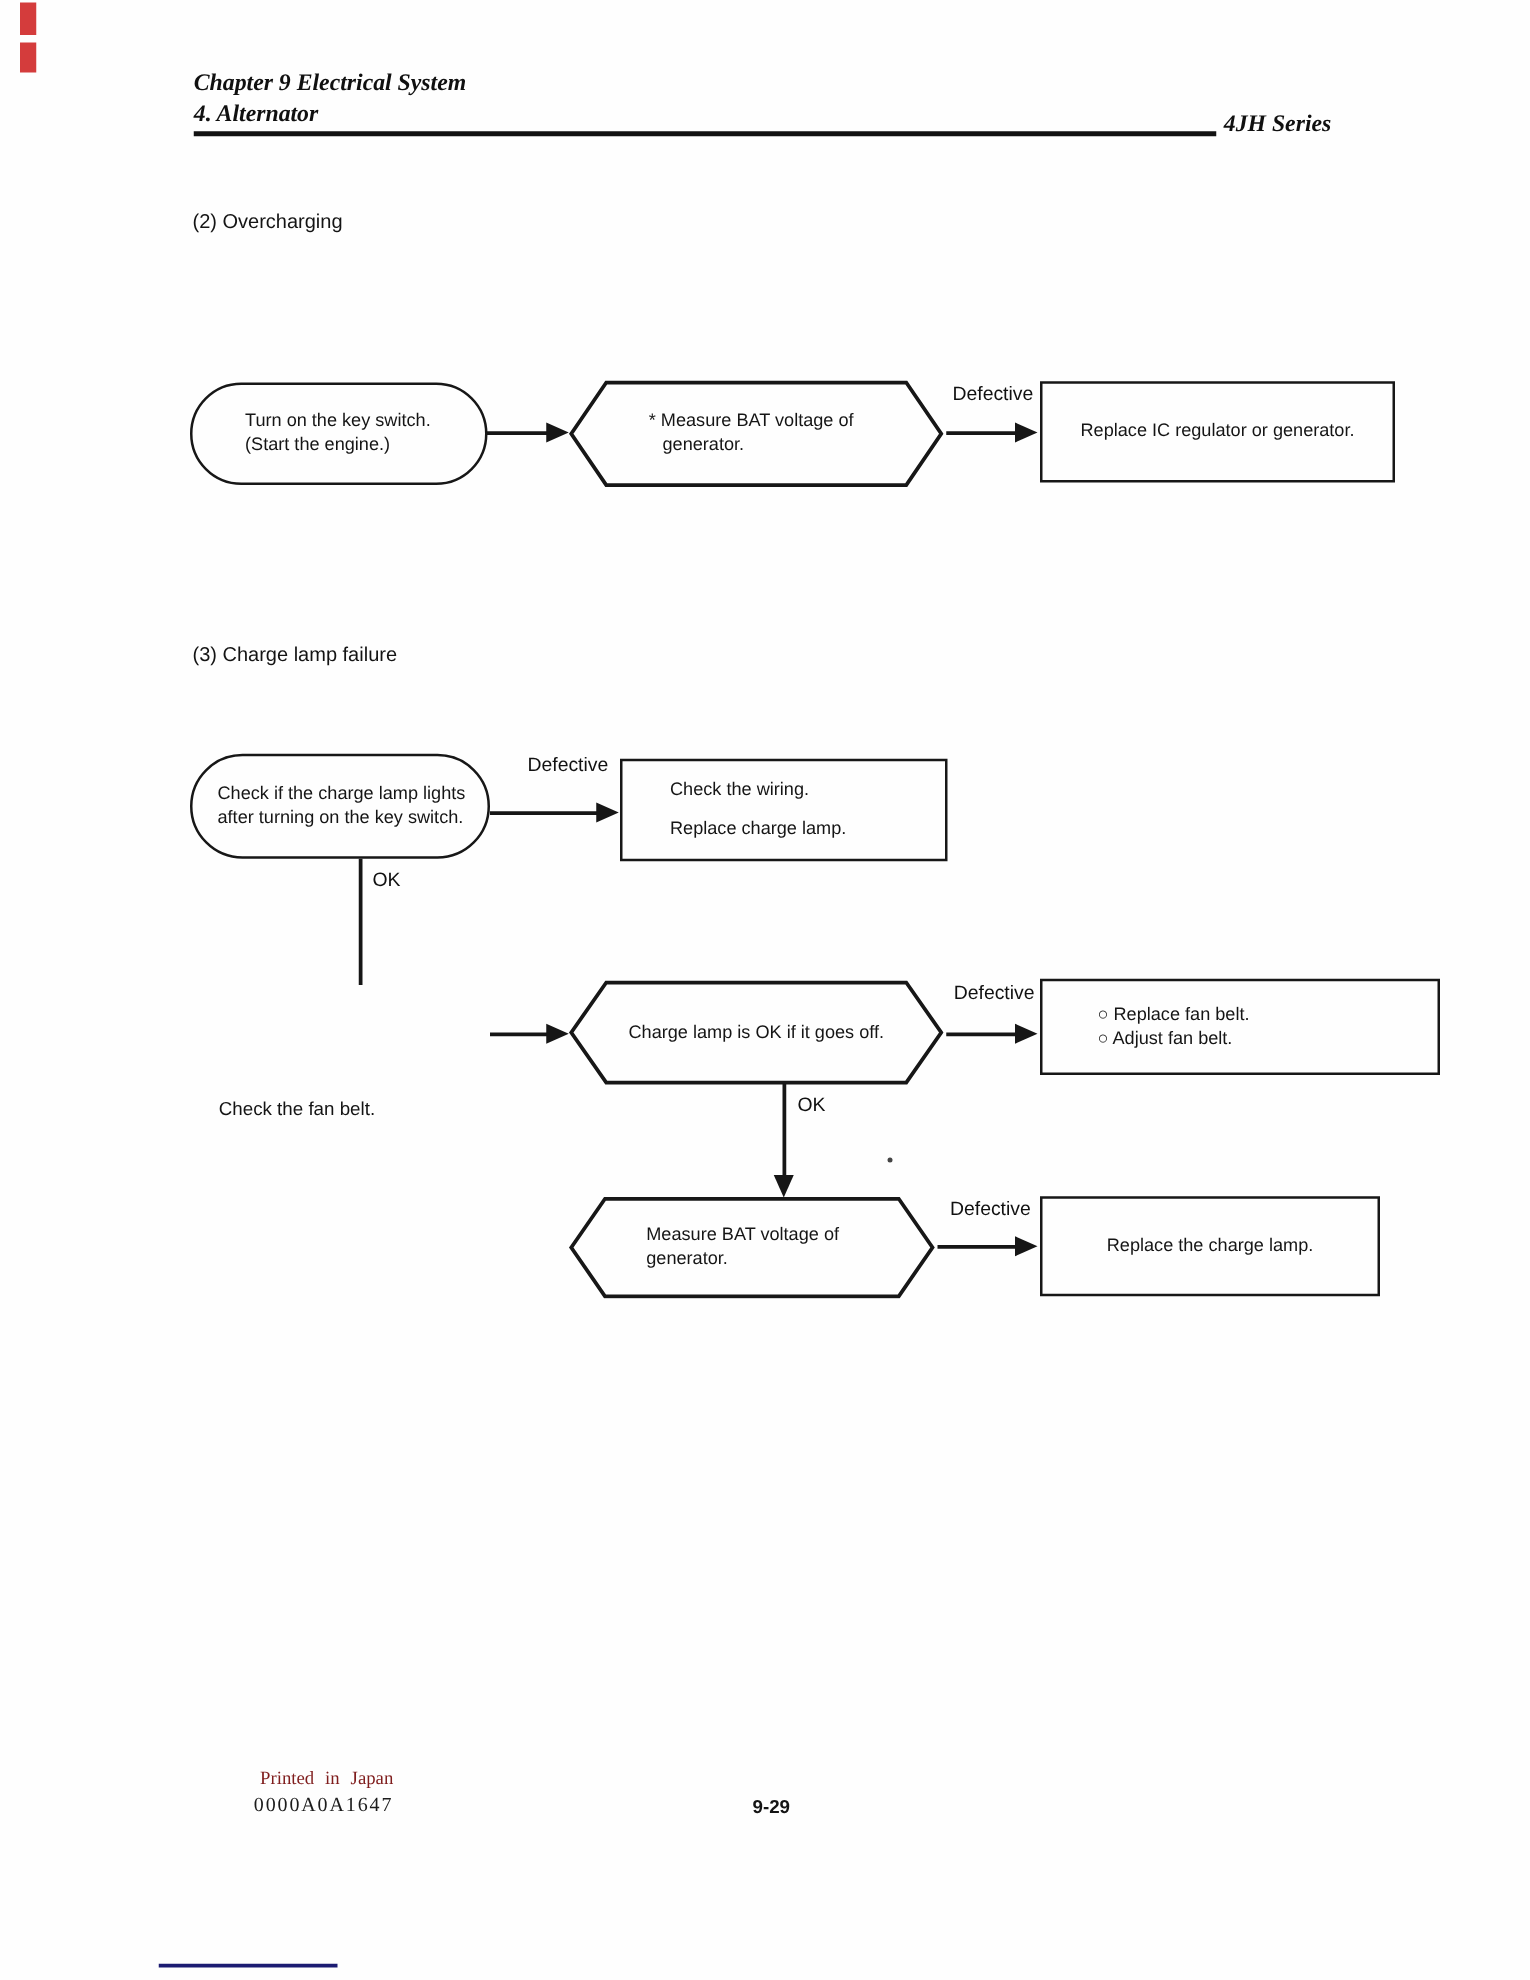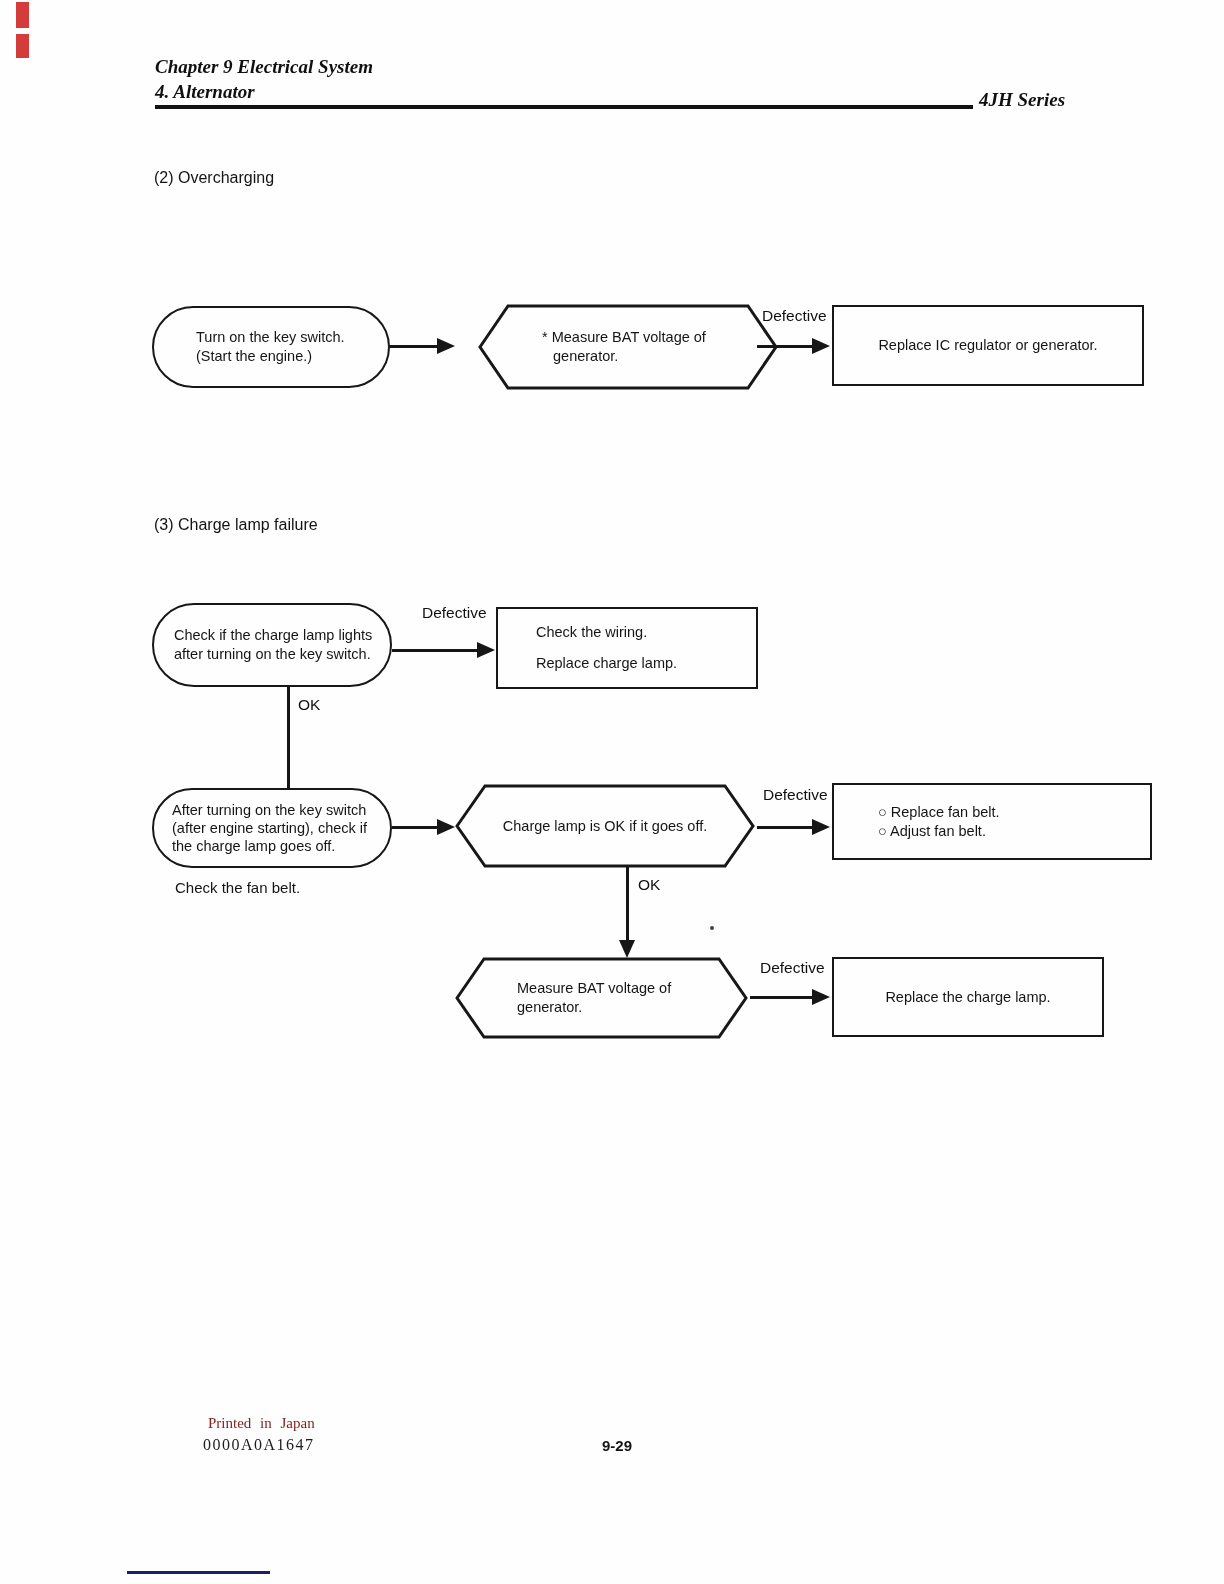--- a/index.html
+++ b/index.html
@@ -25,24 +25,24 @@
   .node-text{position:absolute;inset:0;display:flex;flex-direction:column;justify-content:center;}
   .node-text .ln{font-size:14.5px;line-height:19px;white-space:nowrap;color:#151515;}
   .stadium{position:absolute;background:#fefefe;border:2.5px solid #171717;border-radius:42px;box-sizing:border-box;}
   .rectbox{position:absolute;background:#fefefe;border:2.5px solid #171717;box-sizing:border-box;}
   .hexwrap{position:absolute;}
   .hexwrap svg{position:absolute;left:0;top:0;}
   .center .ln{text-align:center;}
   
   #stadium1{left:152px;top:306px;width:238px;height:82px;}
   #stadium1 .node-text{padding-left:42px;}
-  #hex1{left:478px;top:304px;width:300px;height:86px;}
+  #hex1{left:455px;top:304px;width:300px;height:86px;}
   #hex1 .node-text{padding-left:64px;}
   #hex1 .ln:nth-child(2){margin-left:11px;}
-  #rect1{left:832px;top:305px;width:312px;height:81px;}
+  #rect1{left:832px;top:305px;width:284px;height:81px;}
   #stadium2{left:152px;top:603px;width:240px;height:84px;}
   #stadium2 .node-text{padding-left:20px;}
   #rect2{left:496px;top:607px;width:262px;height:82px;}
   #rect2 .node-text{padding-left:38px;gap:12px;}
   #stadium3{left:152px;top:788px;width:240px;height:80px;}
   #stadium3 .node-text{padding-left:18px;}
   #stadium3 .ln{line-height:18px;}
   #hex2{left:455px;top:784px;width:300px;height:84px;}
   #rect3{left:832px;top:783px;width:320px;height:77px;}
   #rect3 .node-text{padding-left:44px;}
@@ -145,27 +145,20 @@
   <div class="rectbox" id="rect2">
     <div class="node-text">
       <div class="ln">Check the wiring.</div>
       <div class="ln">Replace charge lamp.</div>
     </div>
   </div>
 
   <div class="vline" id="okline1"></div>
   <div class="branch-label" id="ok1">OK</div>
 
-  <div class="stadium" id="stadium3">
-    <div class="node-text">
-      <div class="ln">After turning on the key switch</div>
-      <div class="ln">(after engine starting), check if</div>
-      <div class="ln">the charge lamp goes off.</div>
-    </div>
-  </div>
   <div class="plain" id="fanbelt-note">Check the fan belt.</div>
 
   <div class="hline" id="a4l"></div>
   <div class="ah-right" id="a4h"></div>
 
   <div class="hexwrap center" id="hex2">
     <svg width="300" height="84" viewBox="0 0 300 84">
       <polygon points="2,42 30,2 270,2 298,42 270,82 30,82" fill="#fefefe" stroke="#171717" stroke-width="3"></polygon>
     </svg>
     <div class="node-text">

